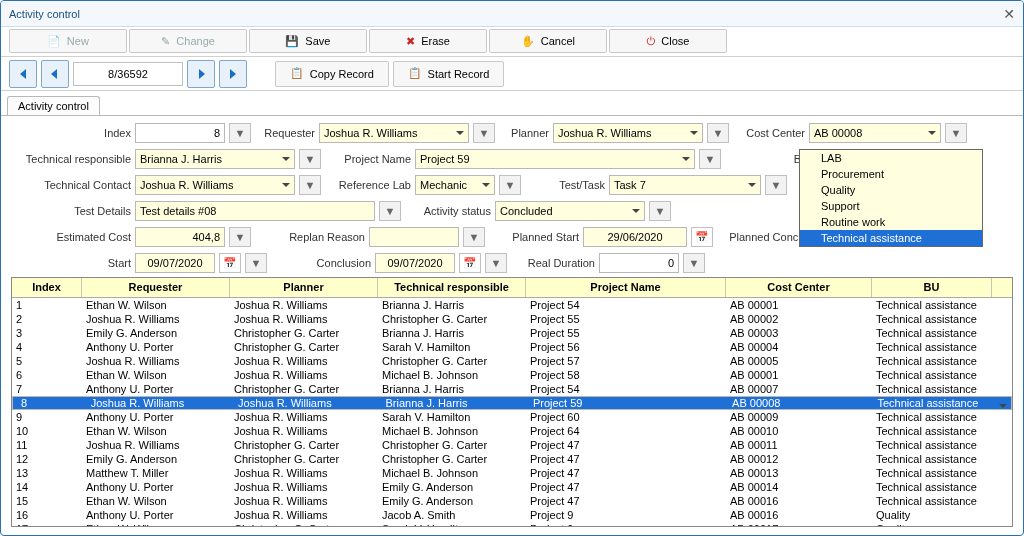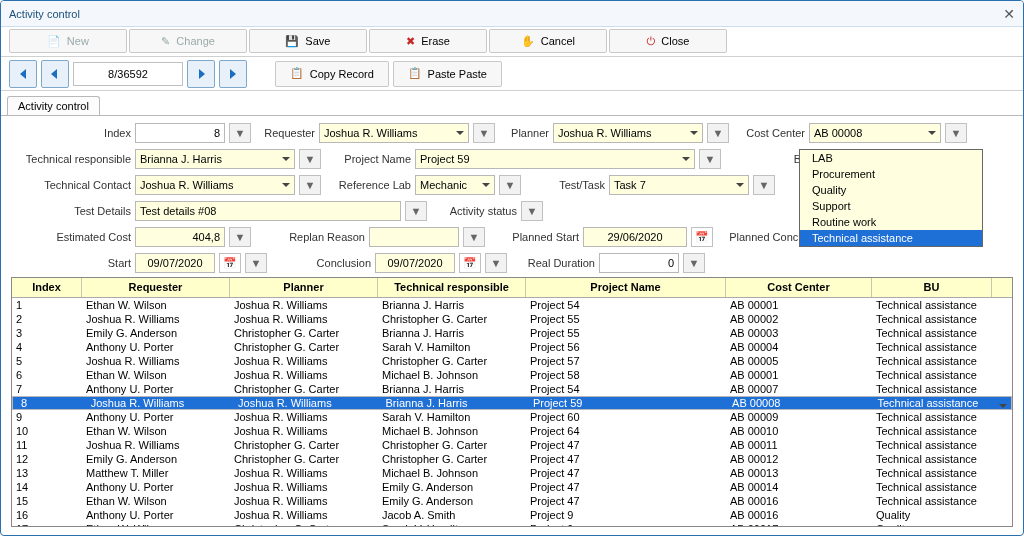--- a/index.html
+++ b/index.html
@@ -27,21 +27,21 @@
 .datebtn { width: 22px; height: 20px; border: 1px solid #c0c0c0; background: #fff; display:flex; align-items:center; justify-content:center; cursor:pointer; }
 .grid-wrap { position: absolute; left: 10px; right: 10px; top: 276px; bottom: 8px; border: 1px solid #888; overflow: hidden; }
 .grid-head { display: flex; background: #ffffcc; border-bottom: 1px solid #aaa; height: 20px; }
 .grid-head div { border-right: 1px solid #c8c8b0; font-weight: bold; text-align: center; line-height: 19px; }
 .grid-body { overflow-y: scroll; height: calc(100% - 20px); }
 .grid-row { display: flex; height: 14px; line-height: 14px; }
 .grid-row.sel { background: #1e6fd6; color: #fff; }
 .grid-row div { border-right: 1px solid transparent; padding-left: 4px; white-space: nowrap; overflow: hidden; }
 .c0{width:70px} .c1{width:148px} .c2{width:148px} .c3{width:148px} .c4{width:200px} .c5{width:146px} .c6{width:120px}
 .dropdown { position: absolute; right: 40px; top: 148px; width: 184px; border: 1px solid #666; background: #ffffe0; z-index: 50; }
-.dropdown div { padding: 2px 12px; }
+.dropdown div { padding: 2px 21px; }
 .dropdown div.hi { background: #1e6fd6; color: #fff; }
 svg { display: block; }
 </style>
 </head>
 <body>
 
 <div class="window">
   <div class="titlebar">
     <span>Activity control</span>
     <span class="close">✕</span>
@@ -96,21 +96,21 @@
           <path d="M4 2 L10 7 L4 12 Z" fill="#1b6fc0"></path>
         </svg>
       </div>
     <div style="width:20px"></div>
     <button class="txt">
         <span>📋</span>
         <span>Copy Record</span>
       </button>
     <button class="txt disabled">
         <span>📋</span>
-        <span>Paste Paste</span>
+        <span>Start Record</span>
       </button>
   </div>
 
   <div class="tabstrip">
     <div class="tab">Activity control</div>
   </div>
 
   <div class="form">
     <div class="row">
       <span class="lbl" style="width:120px">Index</span>
@@ -138,29 +138,30 @@
       <div class="fbtn">▼</div>
     </div>
     <div class="row">
       <span class="lbl" style="width:120px">Technical Contact</span>
       <div class="sel" style="width:160px">Joshua R. Williams</div>
       <div class="fbtn">▼</div>
       <span class="lbl" style="width:86px">Reference Lab</span>
       <div class="sel" style="width:80px">Mechanic</div>
       <div class="fbtn">▼</div>
       <span class="lbl" style="width:80px">Test/Task</span>
-      <div class="sel" style="width:140px">Task 7</div>
+      <div class="sel" style="width:152px">Task 7</div>
       <div class="fbtn">▼</div>
       <span class="lbl" style="width:46px">Es</span>
     </div>
     <div class="row">
       <span class="lbl" style="width:120px">Test Details</span>
-      <div class="inp" style="width:266px">Test details #08</div>
+      <div class="inp" style="width:240px">Test details #08</div>
       <div class="fbtn">▼</div>
       <span class="lbl" style="width:86px">Activity status</span>
+      <div class="sel" style="width:150px">Concluded</div>
       <div class="fbtn">▼</div>
     </div>
     <div class="row">
       <span class="lbl" style="width:120px">Estimated Cost</span>
       <div class="inp" style="width:90px;justify-content:flex-end">404,8</div>
       <div class="fbtn">▼</div>
       <span class="lbl" style="width:110px">Replan Reason</span>
       <div class="inp" style="width:90px"></div>
       <div class="fbtn">▼</div>
       <span class="lbl" style="width:90px">Planned Start</span>

